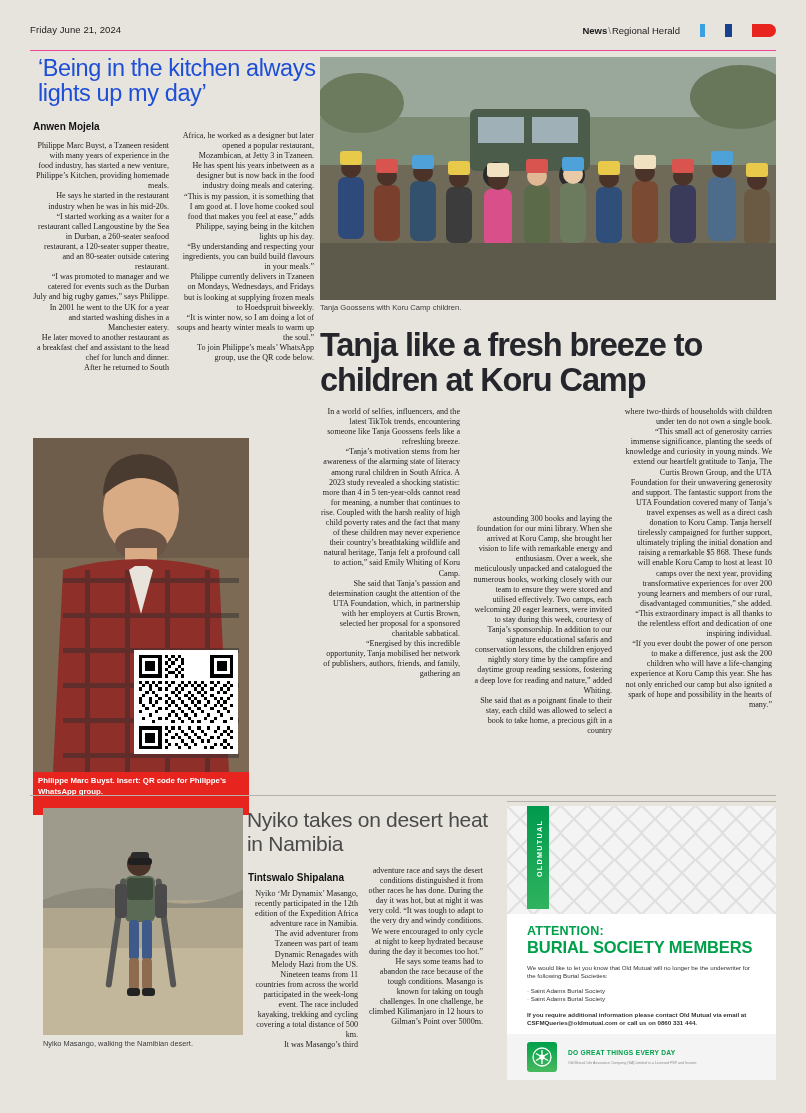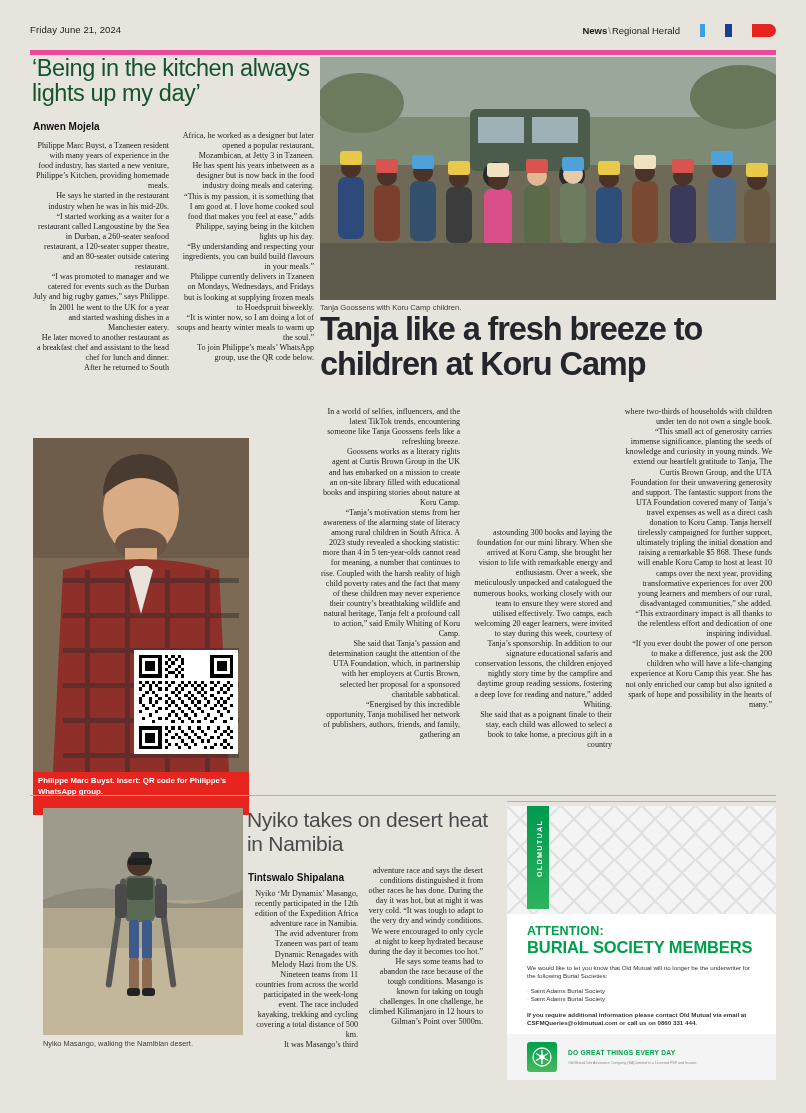--- a/index.html
+++ b/index.html
@@ -6,56 +6,56 @@
   body{
     width:806px;height:1113px;
     background:#e9e7e0;
     font-family:"Liberation Sans", sans-serif;
     overflow:hidden;
   }
   .page{position:relative;width:806px;height:1113px;background:#e6e4dd;}
 
   
   .masthead{position:absolute;left:30px;top:24px;width:746px;height:26px;
-    border-bottom:5px solid #ec4899;display:flex;align-items:flex-start;justify-content:space-between;}
+    border-bottom:1px solid #ec4899;display:flex;align-items:flex-start;justify-content:space-between;}
   .mast-date{font-family:"Liberation Sans",sans-serif;font-size:9.5px;color:#1a1a1a;letter-spacing:.1px;}
   .mast-right{display:flex;align-items:center;gap:20px;}
   .mast-title{font-size:9.5px;color:#1a1a1a;}
   .mast-title b{font-weight:bold;}
   .mast-title .slash{color:#777;padding:0 1px;}
   .flagbar{display:inline-block;width:5px;height:13px;background:#3aa0e0;}
   .flagbar.dark{background:#17418f;width:7px;}
   .flagpill{display:inline-block;width:24px;height:13px;background:#e8241f;border-radius:0 7px 7px 0;}
   .body-col{font-family:"Liberation Serif",serif;font-size:8.1px;line-height:10.1px;color:#222;text-align:right;}
   .body-col p{margin:0;text-indent:7px;}
   .body-col p.first{text-indent:0;}
   .byline{font-family:"Liberation Sans",sans-serif;font-weight:bold;font-size:10px;color:#111;margin-bottom:5px;}
 
   
-  .a1-head{position:absolute;left:32px;top:56px;width:285px;
+  .a1-head{position:absolute;left:38px;top:56px;width:285px;
     font-family:"Liberation Sans",sans-serif;font-weight:normal;font-size:23.5px;line-height:25px;
-    color:#14532d;letter-spacing:-.4px;}
+    color:#1d4ed8;letter-spacing:-.4px;}
   .a1-byline{position:absolute;left:33px;top:121px;}
   .a1-c1{position:absolute;left:33px;top:141px;width:136px;}
   .a1-c2{position:absolute;left:177px;top:131px;width:137px;}
 
   
   .hero{position:absolute;left:320px;top:57px;width:456px;height:243px;overflow:hidden;background:#6d6452;}
   .hero svg{display:block;}
   .hero-cap{position:absolute;left:320px;top:303px;width:456px;
     font-family:"Liberation Sans",sans-serif;font-size:7.6px;color:#3a3a3a;}
 
   
-  .main-head{position:absolute;left:320px;top:312px;width:460px;
+  .main-head{position:absolute;left:320px;top:328px;width:460px;
     font-family:"Liberation Sans",sans-serif;font-weight:bold;font-size:32.5px;line-height:35px;
     color:#25262b;letter-spacing:-1.1px;}
 
   
   .m-c1{position:absolute;left:321px;top:407px;width:139px;}
-  .m-c2{position:absolute;left:472px;top:528px;width:140px;}
+  .m-c2{position:absolute;left:472px;top:514px;width:140px;}
   .m-c3{position:absolute;left:624px;top:407px;width:148px;}
 
   
   .bubble{position:absolute;left:473px;top:420px;width:140px;height:128px;}
   .bubble .circ{position:absolute;inset:0;border:2.2px solid #e8241f;border-radius:50%;
     background:#e9e7e0;box-sizing:border-box;}
   .bubble .tail{position:absolute;left:28px;top:104px;width:24px;height:26px;
     border-left:2.2px solid #e8241f;border-bottom:2.2px solid #e8241f;
     border-radius:0 0 0 14px;transform:rotate(16deg);background:transparent;}
   .bubble .qt{position:absolute;left:8px;top:32px;width:124px;text-align:center;
@@ -228,21 +228,20 @@
       <rect y="186" width="456" height="57" fill="#5d5a4c"></rect>
     </svg>
   </div>
   <div class="hero-cap">Tanja Goossens with Koru Camp children.</div>
 
   <div class="main-head">Tanja like a fresh breeze to children at Koru Camp</div>
 
 
   <div class="m-c1 body-col">
     <p class="first">In a world of selfies, influencers, and the latest TikTok trends, encountering someone like Tanja Goossens feels like a refreshing breeze.</p>
-    <p>Goossens works as a literary rights agent at Curtis Brown Group in the UK and has embarked on a mission to create an on-site library filled with educational books and inspiring stories about nature at Koru Camp.</p>
     <p>“Tanja’s motivation stems from her awareness of the alarming state of literacy among rural children in South Africa. A 2023 study revealed a shocking statistic: more than 4 in 5 ten-year-olds cannot read for meaning, a number that continues to rise. Coupled with the harsh reality of high child poverty rates and the fact that many of these children may never experience their country’s breathtaking wildlife and natural heritage, Tanja felt a profound call to action,” said Emily Whiting of Koru Camp.</p>
     <p>She said that Tanja’s passion and determination caught the attention of the UTA Foundation, which, in partnership with her employers at Curtis Brown, selected her proposal for a sponsored charitable sabbatical.</p>
     <p>“Energised by this incredible opportunity, Tanja mobilised her network of publishers, authors, friends, and family, gathering an</p>
   </div>
 
   <div class="m-c2 body-col">
     <p class="first">astounding 300 books and laying the foundation for our mini library. When she arrived at Koru Camp, she brought her vision to life with remarkable energy and enthusiasm. Over a week, she meticulously unpacked and catalogued the numerous books, working closely with our team to ensure they were stored and utilised effectively. Two camps, each welcoming 20 eager learners, were invited to stay during this week, courtesy of Tanja’s sponsorship. In addition to our signature educational safaris and conservation lessons, the children enjoyed nightly story time by the campfire and daytime group reading sessions, fostering a deep love for reading and nature,” added Whiting.</p>
     <p>She said that as a poignant finale to their stay, each child was allowed to select a book to take home, a precious gift in a country</p>
   </div>
 

